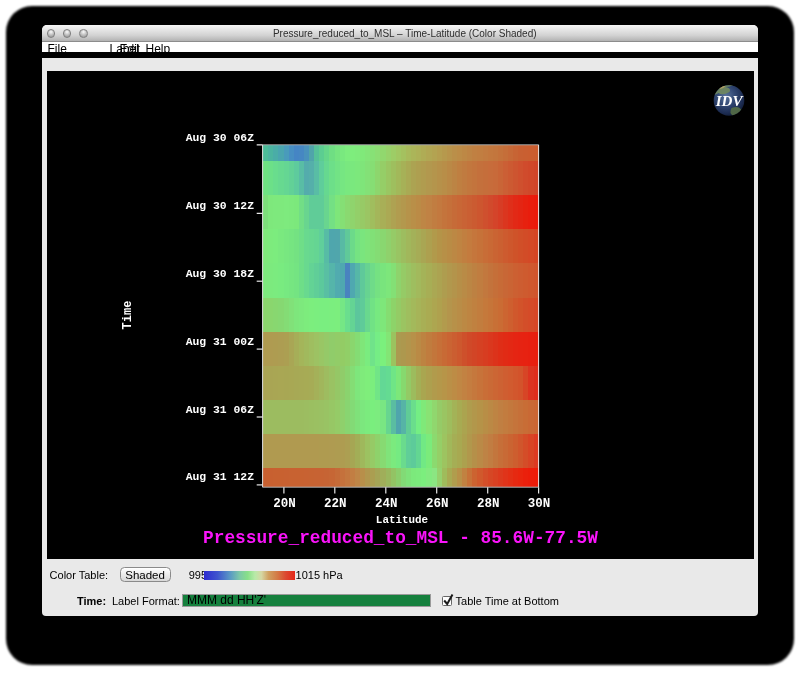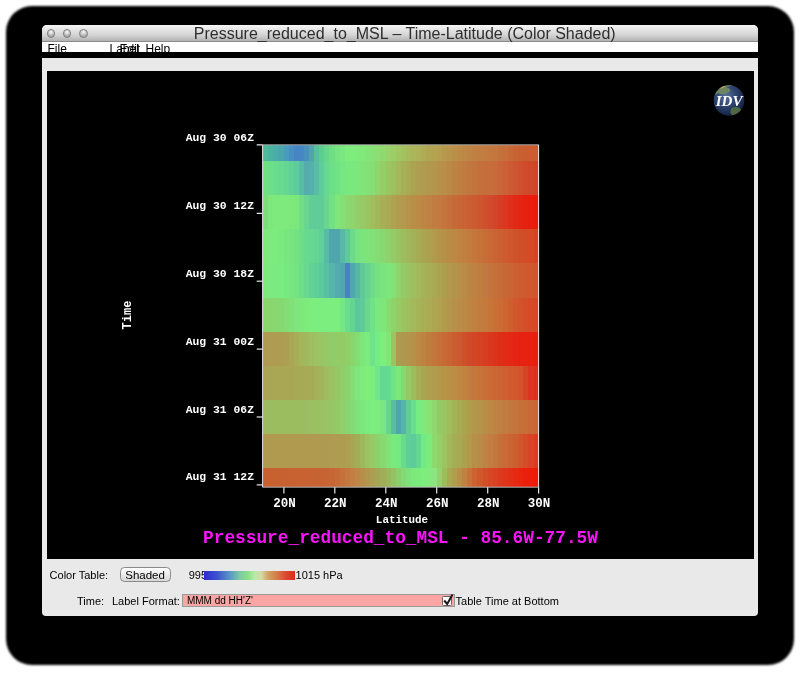--- a/index.html
+++ b/index.html
@@ -1,21 +1,21 @@
 <!DOCTYPE html>
 <html><head>
 <meta charset="utf-8">
 <style>
   html,body { margin:0; padding:0; background:#ffffff; width:800px; height:674px; overflow:hidden; }
   * { box-sizing: border-box; }
   body { font-family:"Liberation Sans", sans-serif; position:relative; }
   #shadow { position:absolute; left:6px; top:6px; width:788px; height:659px; background:#000; border-radius:26px; filter:blur(1.2px); }
   #win { position:absolute; left:42px; top:24.5px; width:715.5px; height:591px; border-radius:5px 5px 4px 4px; overflow:hidden; background:#e9e9e9; }
   #titlebar { position:absolute; left:0; top:0; width:100%; height:17.5px; background:linear-gradient(#f6f6f6, #d2d2d2 65%, #b2b2b2); border-bottom:1px solid #8c8c8c; }
-  #titletext { position:absolute; left:5px; top:0; width:100%; text-align:center; font-size:16px; line-height:17px; color:#2e2e2e; }
+  #titletext { position:absolute; left:5px; top:0; width:100%; text-align:center; font-size:10px; line-height:17px; color:#2e2e2e; }
   .tl { position:absolute; top:4.5px; width:8.5px; height:8.5px; border-radius:50%; background:radial-gradient(circle at 50% 28%, #fafafa, #c0c0c0 50%, #909090); border:1px solid #808080; }
   #menubar { position:absolute; left:0; top:17.5px; width:100%; height:15.5px; background:#ffffff; border-bottom:6px solid #000000; }
   .menu { position:absolute; top:0; font-size:12px; line-height:15px; color:#000; }
   #canvas { position:absolute; left:4.5px; top:46.5px; width:707.5px; height:488px; background:#000; }
   .lbl { position:absolute; font-size:11px; color:#000; white-space:nowrap; }
 </style>
 </head>
 <body>
 <div id="shadow"></div>
 <div id="win">
@@ -690,21 +690,21 @@
           <stop offset="100%" stop-color="#0c1428"></stop>
         </radialGradient>
       </defs>
     </svg>
   </div>
   <div class="lbl" style="left:7.6px; top:544.5px;">Color Table:</div>
   <div style="position:absolute; left:77.6px; top:542px; width:51px; height:15.5px; border:1px solid #8a8a8a; border-radius:4.5px; background:linear-gradient(#ffffff,#d8d8d8); box-shadow:inset 0 1px 0 #fff; font-size:11.5px; text-align:center; line-height:14px; color:#000;">Shaded</div>
   <div class="lbl" style="left:146.7px; top:544.5px;">995</div>
   <div style="position:absolute; left:161.8px; top:546.5px; width:91px; height:8.5px; background:linear-gradient(90deg,#2d2bd0 0%,#3e55ce 15%,#5b9ac4 29%,#7cc8a8 39%,#88e088 48%,#b8eaa8 56%,#d6d8a4 63%,#d0a060 71%,#d47844 81%,#dc4830 90%,#e42618 100%);"></div>
   <div class="lbl" style="left:253.6px; top:544.5px;">1015 hPa</div>
-  <div class="lbl" style="left:35px; top:570px;">Time:</div>
+  <div class="lbl" style="left:35px; top:570px;font-weight:bold;">Time:</div>
   <div class="lbl" style="left:70px; top:570px;">Label Format:</div>
-  <div style="position:absolute; left:140.4px; top:569.8px; width:273px; height:13.2px; border:1px solid #9a9a9a; background:#fca5a5; font-size:10px; line-height:11.5px; padding-left:3.5px; color:#000;">MMM dd HH'Z'</div>
+  <div style="position:absolute; left:140.4px; top:569.8px; width:249px; height:13.2px; border:1px solid #9a9a9a; background:#15803d; font-size:12px; line-height:11.5px; padding-left:3.5px; color:#000;">MMM dd HH'Z'</div>
   <div style="position:absolute; left:399.8px; top:571.8px; width:10px; height:10px; border:1.2px solid #666; border-radius:1.5px; background:#fdfdfd;"></div>
   <svg style="position:absolute; left:399px; top:566px;" width="16" height="17" viewBox="0 0 16 17">
       <path d="M3.2 9.5 L6.2 13 L11.5 3.5" stroke="#1a1a1a" stroke-width="2" fill="none"></path>
     </svg>
   <div class="lbl" style="left:413.6px; top:570px;">Table Time at Bottom</div>
 </div>
 
 </body></html>

